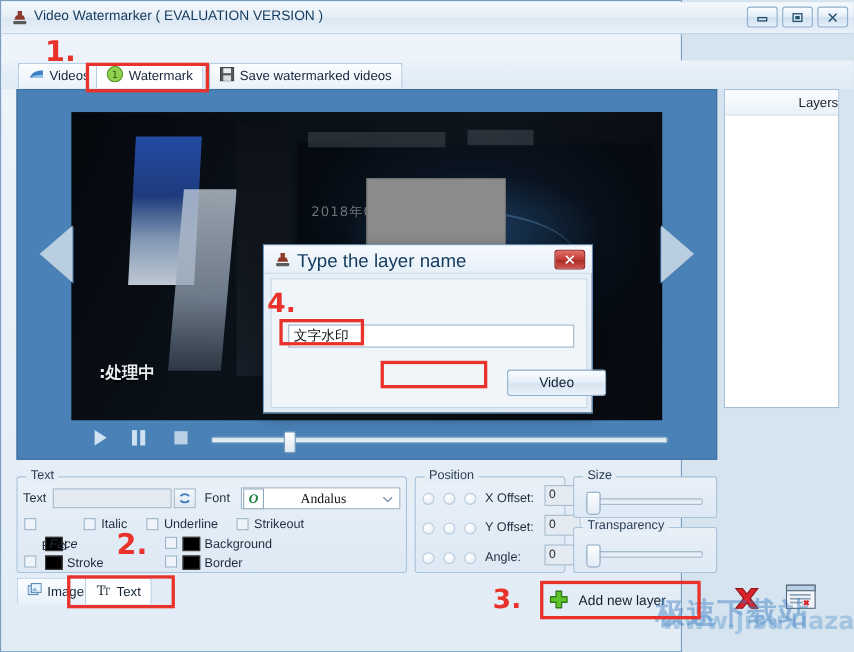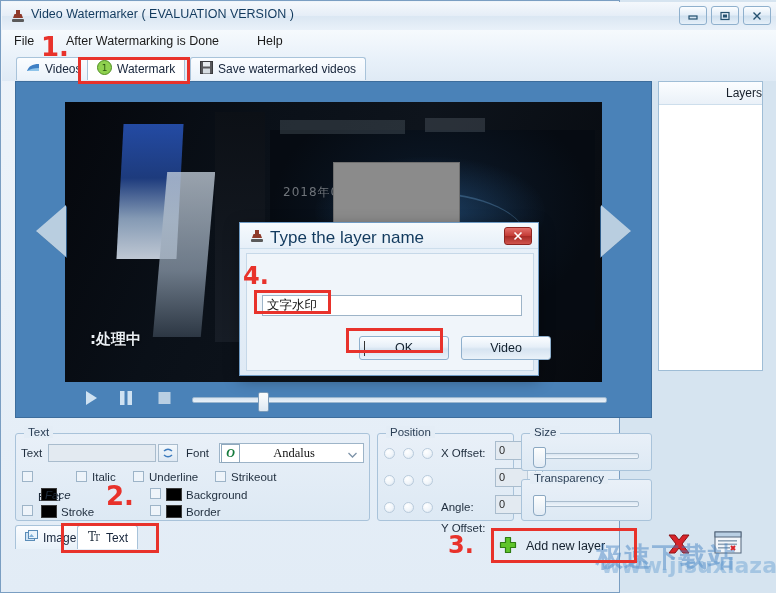--- a/index.html
+++ b/index.html
@@ -381,25 +381,20 @@
           </svg>
       </div>
       <div class="winbtn">
         <svg width="12" height="10" viewBox="0 0 12 10">
             <path d="M2.5 1.5 L9.5 8.5 M9.5 1.5 L2.5 8.5" stroke="#24506f" stroke-width="1.4" fill="none"></path>
           </svg>
       </div>
     </div>
   </div>
 
-  <div class="menubar">
-    <span class="menu-item m-file">File</span>
-    <span class="menu-item m-after">After Watermarking is Done</span>
-    <span class="menu-item m-help">Help</span>
-  </div>
 
   <div class="tabstrip">
     <div class="tab tab-videos">
       <span>
         <svg width="14" height="12" viewBox="0 0 14 12">
           <path d="M1 9 C3 4, 6 2, 13 2 L13 9 Z" fill="#3f7fc4"></path>
           <path d="M1 9 C4 7, 8 6, 13 6 L13 9 Z" fill="#8fc4ea"></path>
         </svg>
       </span>
       <span>Videos</span>
@@ -557,21 +552,21 @@
             <path d="M3.5 0.5 L6.5 3.5 L0.5 3.5 Z" fill="#6b7d8e"></path>
           </svg>
         </div>
       <div>
           <svg width="7" height="4" viewBox="0 0 7 4">
             <path d="M3.5 3.5 L0.5 0.5 L6.5 0.5 Z" fill="#6b7d8e"></path>
           </svg>
         </div>
     </div>
   </div>
-  <span class="lbl" style="left:440px;top:473px;margin-top:48px;">Y Offset:</span>
+  <span class="lbl" style="left:440px;top:473px;">Y Offset:</span>
   <div class="spin" style="left:494px;top:467px;">
     <span class="val">0</span>
     <div class="arrows">
       <div>
           <svg width="7" height="4" viewBox="0 0 7 4">
             <path d="M3.5 0.5 L6.5 3.5 L0.5 3.5 Z" fill="#6b7d8e"></path>
           </svg>
         </div>
       <div>
           <svg width="7" height="4" viewBox="0 0 7 4">
@@ -672,24 +667,20 @@
       <div class="dlg-close">
         <svg width="12" height="10" viewBox="0 0 12 10">
             <path d="M2.5 1.5 L9.5 8.5 M9.5 1.5 L2.5 8.5" stroke="#ffffff" stroke-width="1.6" fill="none"></path>
           </svg>
       </div>
     </div>
     <div class="dlg-body">
       <div class="dlg-input">
         <span>文字水印</span>
       </div>
-      <div class="dlg-btn dlg-ok">
-        <span class="dlg-caret"></span>
-        <span>OK</span>
-      </div>
       <div class="dlg-btn dlg-cancel">
         <span>Video</span>
       </div>
     </div>
   </div>
 
   <div class="redbox rb-1"></div>
   <div class="redbox rb-2"></div>
   <div class="redbox rb-3"></div>
   <div class="redbox rb-4-input"></div>

